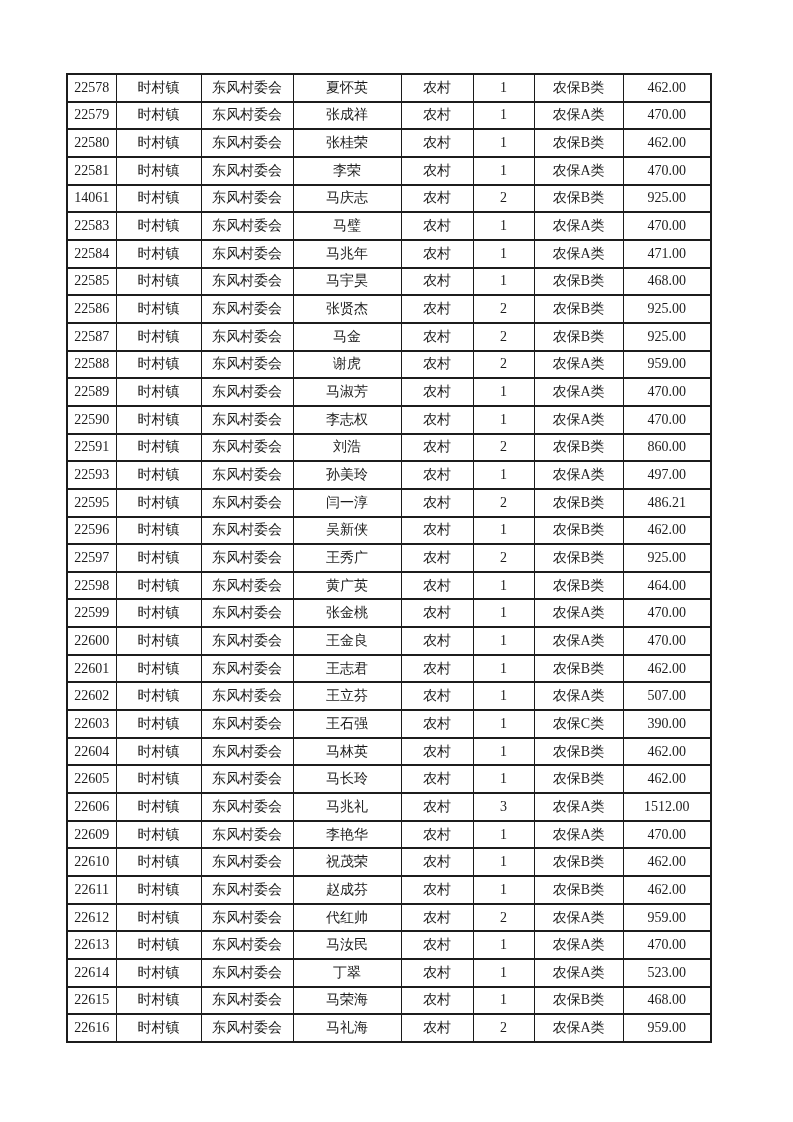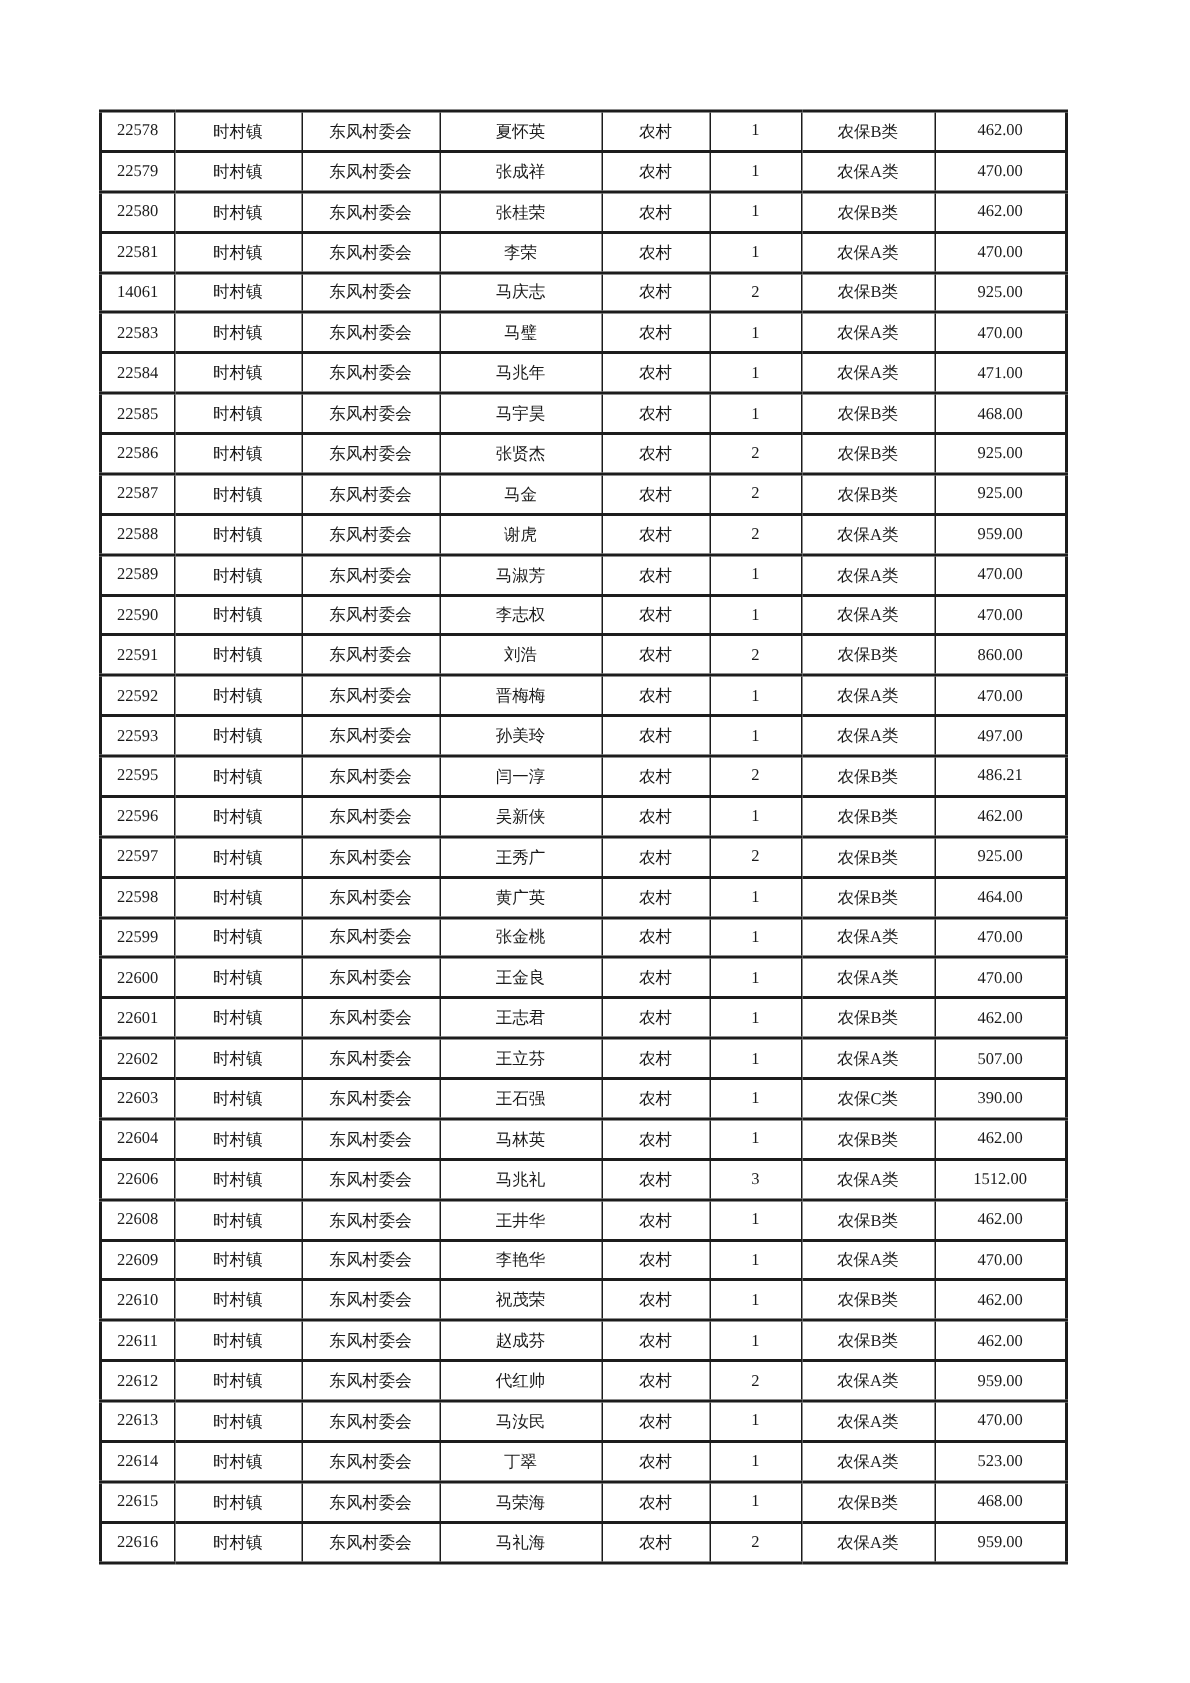--- a/index.html
+++ b/index.html
@@ -16,21 +16,21 @@
   }
   table.roster {
     position: absolute;
     left: 66px;
     top: 73px;
     width: 644px;
     height: 970px;
     border-collapse: collapse;
     table-layout: fixed;
     font-family: "Liberation Serif", "DejaVu Serif", serif;
-    font-size: 11px;
+    font-size: 14px;
     color: #1b1b1b;
     border: 2px solid #1c1c1c;
   }
   table.roster td {
     border-left: 1px solid #1c1c1c;
     border-right: 1px solid #1c1c1c;
     border-top: 2px solid #1c1c1c;
     border-bottom: 2px solid #1c1c1c;
     text-align: center;
     vertical-align: middle;
@@ -192,30 +192,20 @@
           <td class="num">22591</td>
           <td>时村镇</td>
           <td>东风村委会</td>
           <td>刘浩</td>
           <td>农村</td>
           <td class="num">2</td>
           <td>农保B类</td>
           <td class="num">860.00</td>
         </tr>
         <tr>
-          <td class="num">22592</td>
-          <td>时村镇</td>
-          <td>东风村委会</td>
-          <td>晋梅梅</td>
-          <td>农村</td>
-          <td class="num">1</td>
-          <td>农保A类</td>
-          <td class="num">470.00</td>
-        </tr>
-        <tr>
           <td class="num">22593</td>
           <td>时村镇</td>
           <td>东风村委会</td>
           <td>孙美玲</td>
           <td>农村</td>
           <td class="num">1</td>
           <td>农保A类</td>
           <td class="num">497.00</td>
         </tr>
         <tr>
@@ -312,38 +302,38 @@
           <td class="num">22604</td>
           <td>时村镇</td>
           <td>东风村委会</td>
           <td>马林英</td>
           <td>农村</td>
           <td class="num">1</td>
           <td>农保B类</td>
           <td class="num">462.00</td>
         </tr>
         <tr>
+          <td class="num">22605</td>
+          <td>时村镇</td>
+          <td>东风村委会</td>
+          <td>马长玲</td>
+          <td>农村</td>
+          <td class="num">1</td>
+          <td>农保B类</td>
+          <td class="num">462.00</td>
+        </tr>
+        <tr>
           <td class="num">22606</td>
           <td>时村镇</td>
           <td>东风村委会</td>
           <td>马兆礼</td>
           <td>农村</td>
           <td class="num">3</td>
           <td>农保A类</td>
           <td class="num">1512.00</td>
-        </tr>
-        <tr>
-          <td class="num">22608</td>
-          <td>时村镇</td>
-          <td>东风村委会</td>
-          <td>王井华</td>
-          <td>农村</td>
-          <td class="num">1</td>
-          <td>农保B类</td>
-          <td class="num">462.00</td>
         </tr>
         <tr>
           <td class="num">22609</td>
           <td>时村镇</td>
           <td>东风村委会</td>
           <td>李艳华</td>
           <td>农村</td>
           <td class="num">1</td>
           <td>农保A类</td>
           <td class="num">470.00</td>

